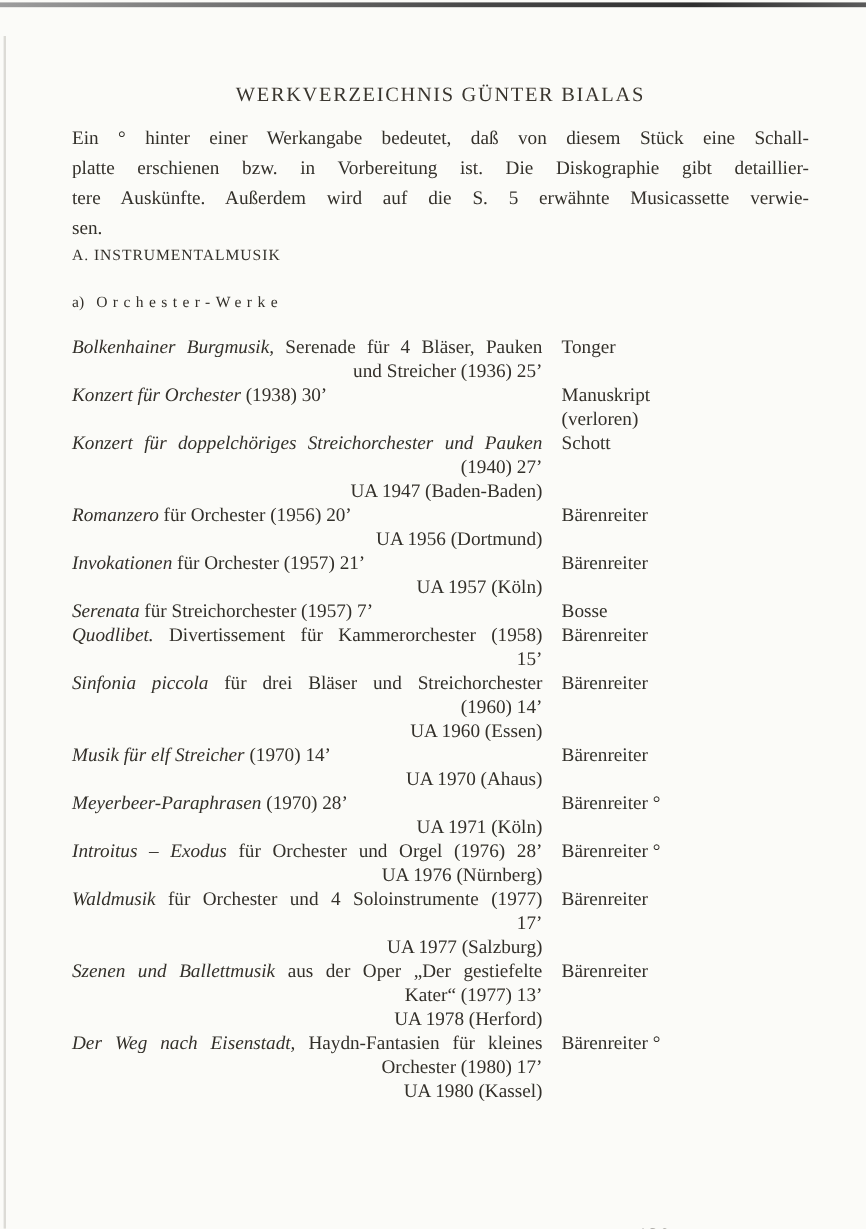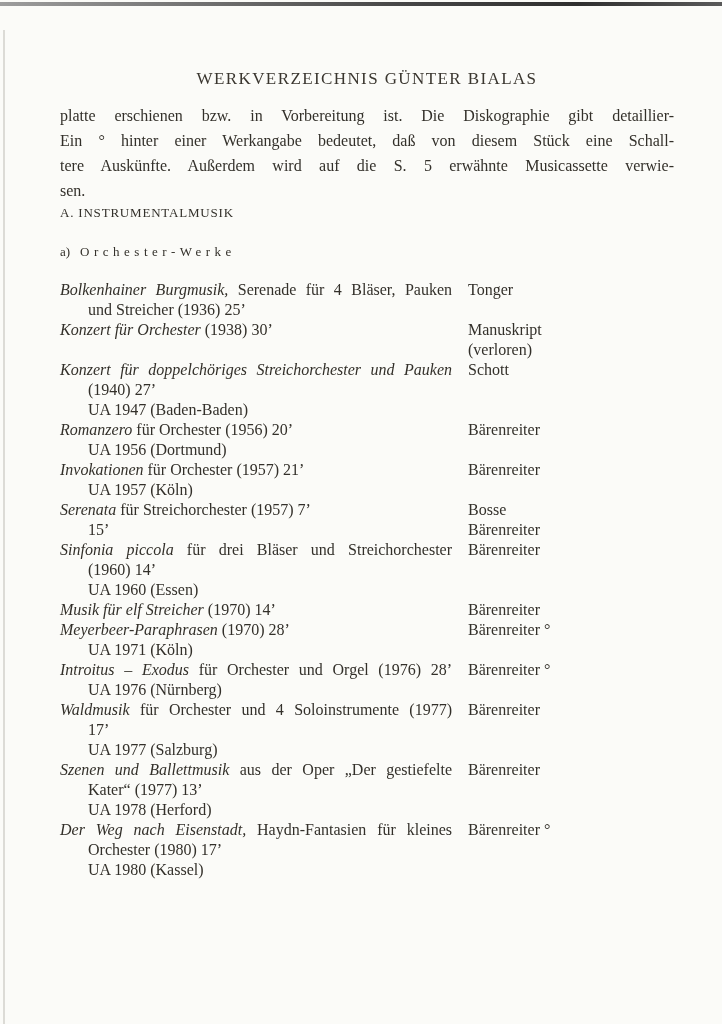--- a/index.html
+++ b/index.html
@@ -32,40 +32,40 @@
   .intro .line { text-align:justify; }
   .intro .line.fill { text-align-last:justify; }
   .section-heading { margin-top:0; font-size:13px; letter-spacing:0.8px; line-height:20px; }
   .subsection { margin-top:19px; font-size:13px; line-height:20px; }
   .subsection .spread { letter-spacing:4.5px; margin-left:10px; }
   .works { margin-top:18px; font-size:16px; line-height:20px; }
   .work-row { display:flex; align-items:flex-start; }
   .work-left { width:392px; }
   .work-right { margin-left:16px; flex:1; white-space:nowrap; }
   .wline.just { text-align:justify; text-align-last:justify; }
-  .wline.ind { padding-left:28px; }
+  .wline.ind { padding-left:28px;text-align:right; }
   .it { font-style:italic; }
   .page-number {
     position:absolute; left:531px; top:976px;
     font-size:17px; letter-spacing:1px; color:#3a362f;margin-top:44px;
   }
 </style>
 </head>
 <body>
 
 <div class="top-bar"></div>
 <div class="left-edge"></div>
 
 <div class="content">
 
   <div class="doc-title">WERKVERZEICHNIS GÜNTER BIALAS</div>
 
   <div class="intro">
+    <div class="line fill">Ein ° hinter einer Werkangabe bedeutet, daß von diesem Stück eine Schall-</div>
     <div class="line fill">platte erschienen bzw. in Vorbereitung ist. Die Diskographie gibt detaillier-</div>
-    <div class="line fill">Ein ° hinter einer Werkangabe bedeutet, daß von diesem Stück eine Schall-</div>
     <div class="line fill">tere Auskünfte. Außerdem wird auf die S. 5 erwähnte Musicassette verwie-</div>
     <div class="line">sen.</div>
   </div>
 
   <div class="section-heading">A. INSTRUMENTALMUSIK</div>
 
   <div class="subsection">
     <span>a)</span><span class="spread">Orchester-Werke</span>
   </div>
 
@@ -125,20 +125,21 @@
     <div class="work-left">
           <div class="wline"><span class="it">Serenata</span><span> für Streichorchester (1957) 7’</span></div>
         </div>
     <div class="work-right">
           <div>Bosse</div>
         </div>
   </div>
 
   <div class="work-row">
     <div class="work-left">
+          <div class="wline just"><span class="it">Quodlibet.</span><span> Divertissement für Kammerorchester (1958)</span></div>
           <div class="wline ind"><span>15’</span></div>
         </div>
     <div class="work-right">
           <div>Bärenreiter</div>
         </div>
   </div>
 
   <div class="work-row">
     <div class="work-left">
           <div class="wline just"><span class="it">Sinfonia piccola</span><span> für drei Bläser und Streichorchester</span></div>
@@ -146,20 +147,21 @@
           <div class="wline ind"><span>UA 1960 (Essen)</span></div>
         </div>
     <div class="work-right">
           <div>Bärenreiter</div>
         </div>
   </div>
 
   <div class="work-row">
     <div class="work-left">
           <div class="wline"><span class="it">Musik für elf Streicher</span><span> (1970) 14’</span></div>
+          <div class="wline ind"><span>UA 1970 (Ahaus)</span></div>
         </div>
     <div class="work-right">
           <div>Bärenreiter</div>
         </div>
   </div>
 
   <div class="work-row">
     <div class="work-left">
           <div class="wline"><span class="it">Meyerbeer-Paraphrasen</span><span> (1970) 28’</span></div>
           <div class="wline ind"><span>UA 1971 (Köln)</span></div>

